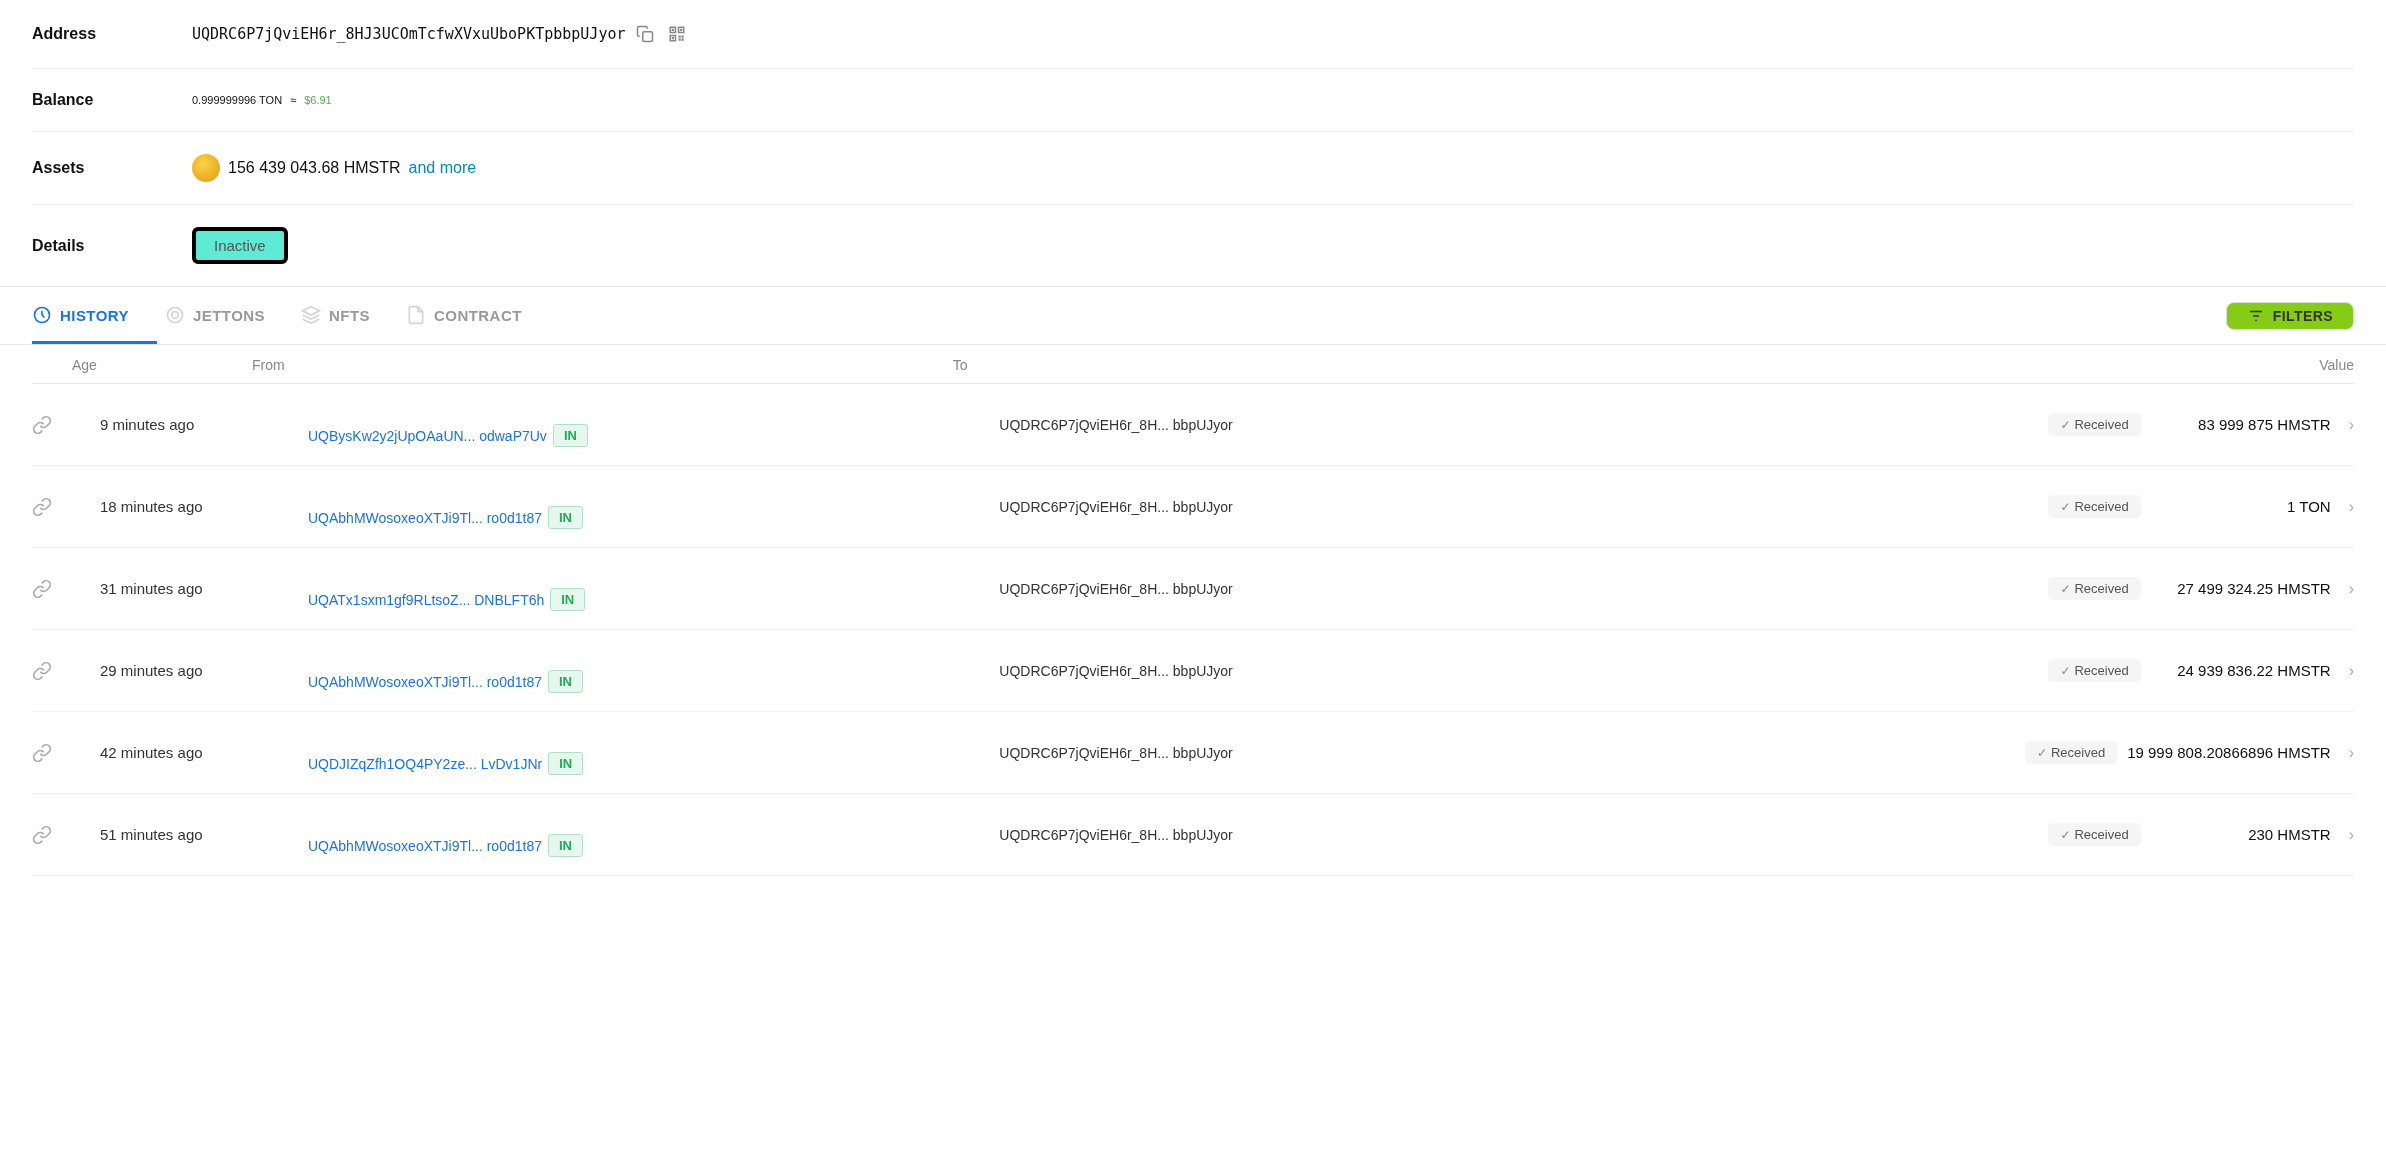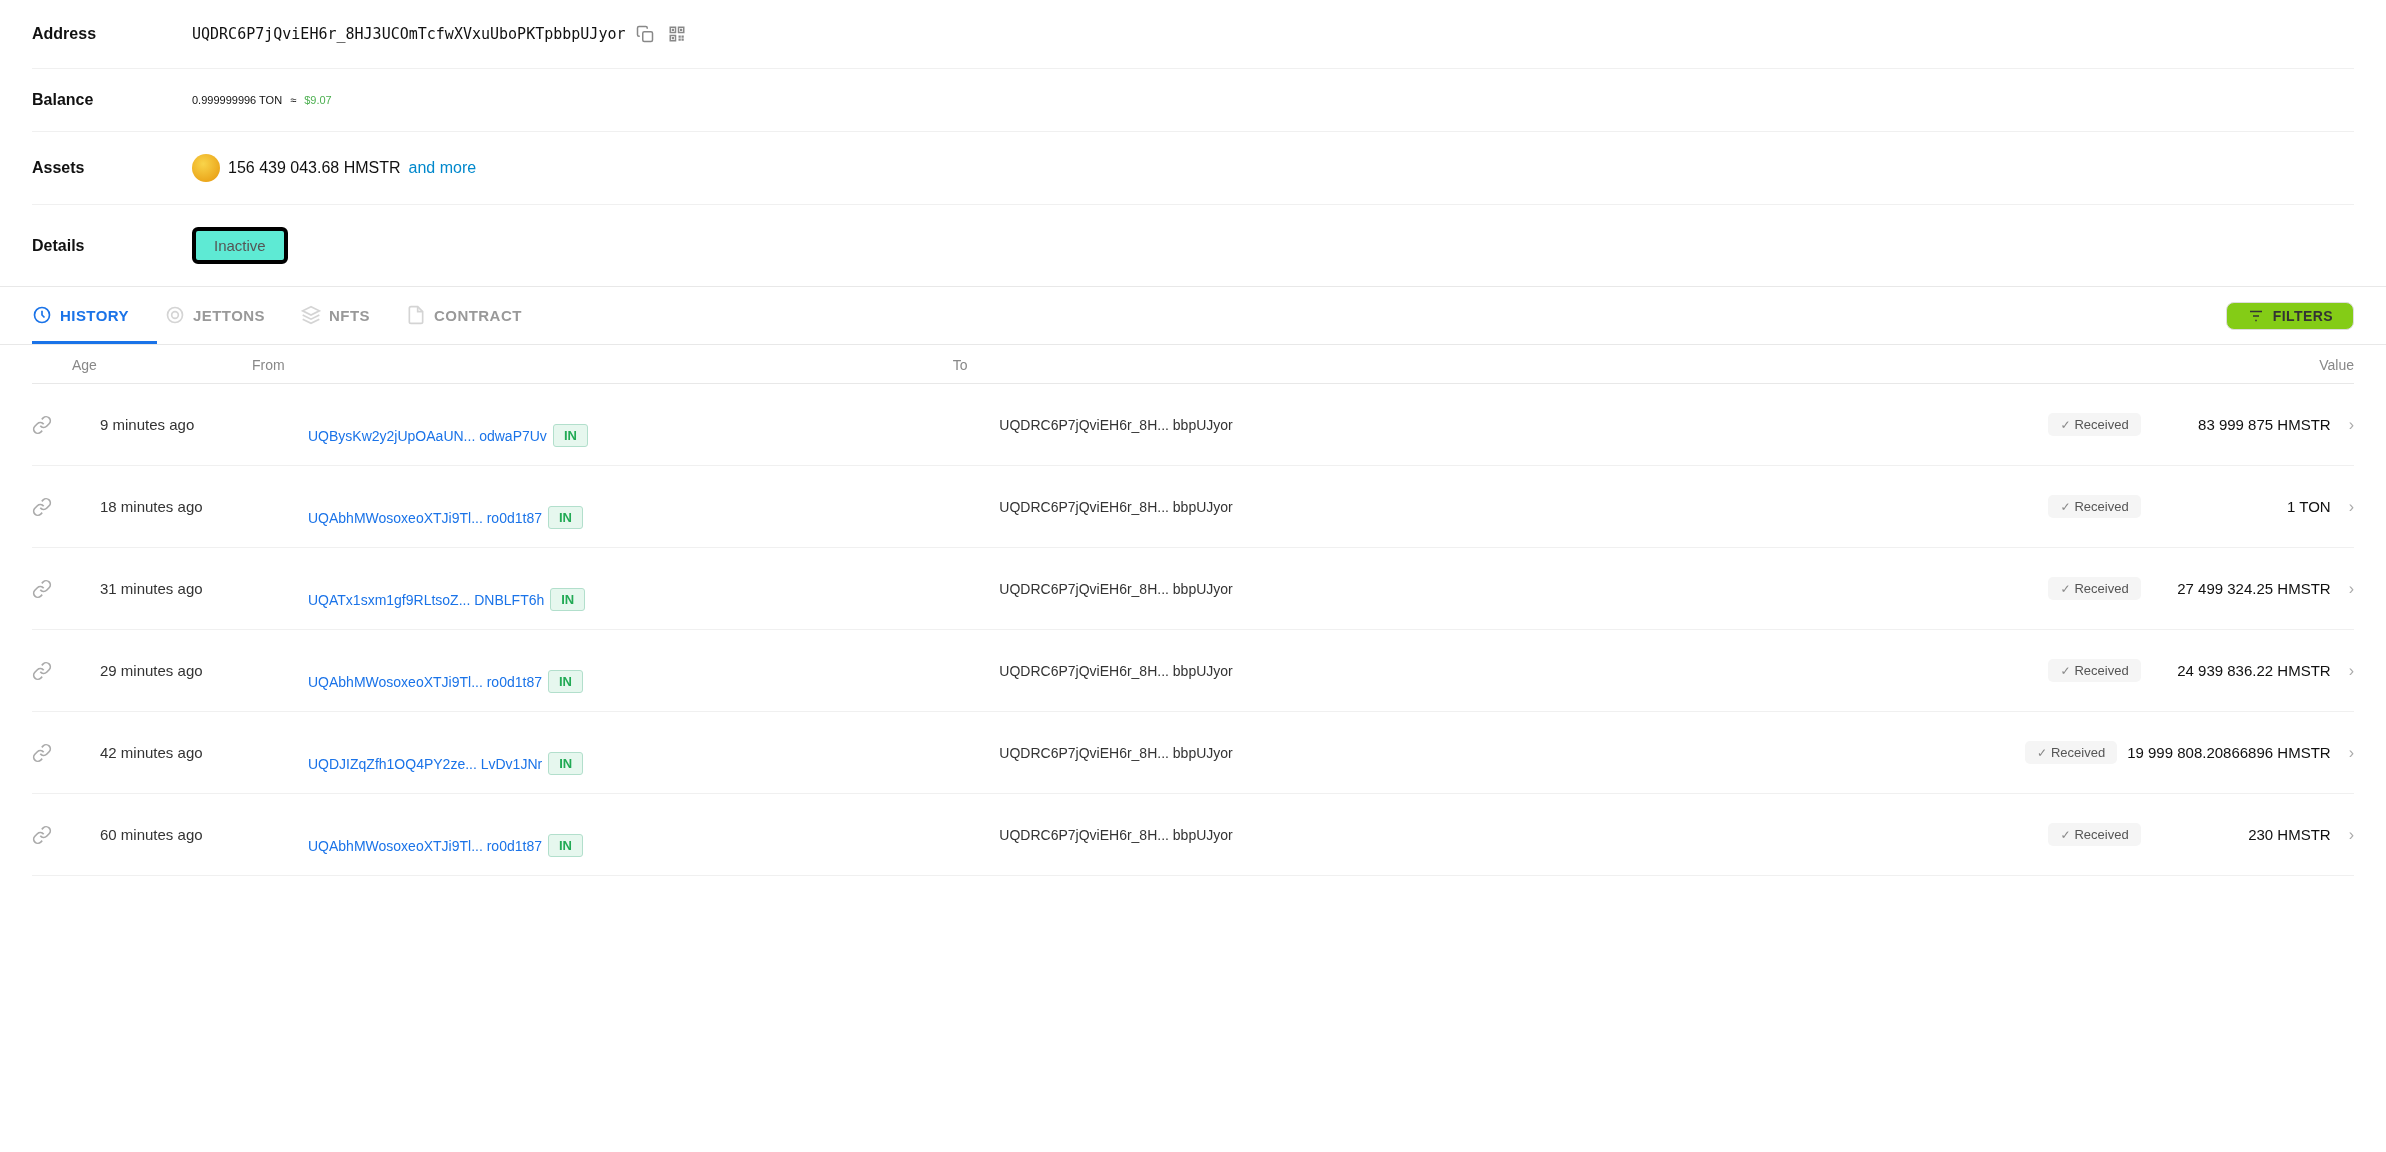--- a/index.html
+++ b/index.html
@@ -270,21 +270,21 @@
         </svg>
       </span>
     </div>
   </div>
 
   <div class="info-row">
     <div class="info-label">Balance</div>
     <div class="info-value">
       <span class="balance-text">0.999999996 TON</span>
       <span class="balance-text">≈</span>
-      <span class="balance-text balance-usd">$9.07</span>
+      <span class="balance-text balance-usd">$6.91</span>
     </div>
   </div>
 
   <div class="info-row">
     <div class="info-label">Assets</div>
     <div class="info-value">
       <span class="assets-icon"></span>
       <span>156 439 043.68 HMSTR</span>
       <span class="and-more">and more</span>
     </div>
@@ -460,21 +460,21 @@
       <span class="chevron-btn">›</span>
     </div>
   </div>
       <div class="table-row">
     <div style="color:#aaa; display:flex; align-items:center;">
       <svg width="20" height="20" viewBox="0 0 24 24" fill="none" stroke="currentColor" stroke-width="2">
         <path d="M10 13a5 5 0 007.54.54l3-3a5 5 0 00-7.07-7.07l-1.72 1.71"></path>
         <path d="M14 11a5 5 0 00-7.54-.54l-3 3a5 5 0 007.07 7.07l1.71-1.71"></path>
       </svg>
     </div>
-    <div class="age-cell">60 minutes ago</div>
+    <div class="age-cell">51 minutes ago</div>
     <div class="from-cell">
       <span class="addr-link">UQAbhMWosoxeoXTJi9Tl... ro0d1t87</span>
       <span class="in-badge">IN</span>
     </div>
     <div class="to-cell">UQDRC6P7jQviEH6r_8H... bbpUJyor</div>
     <div class="value-cell">
       <span class="received-label">
         <span class="check-icon">✓</span>
         Received
       </span>

